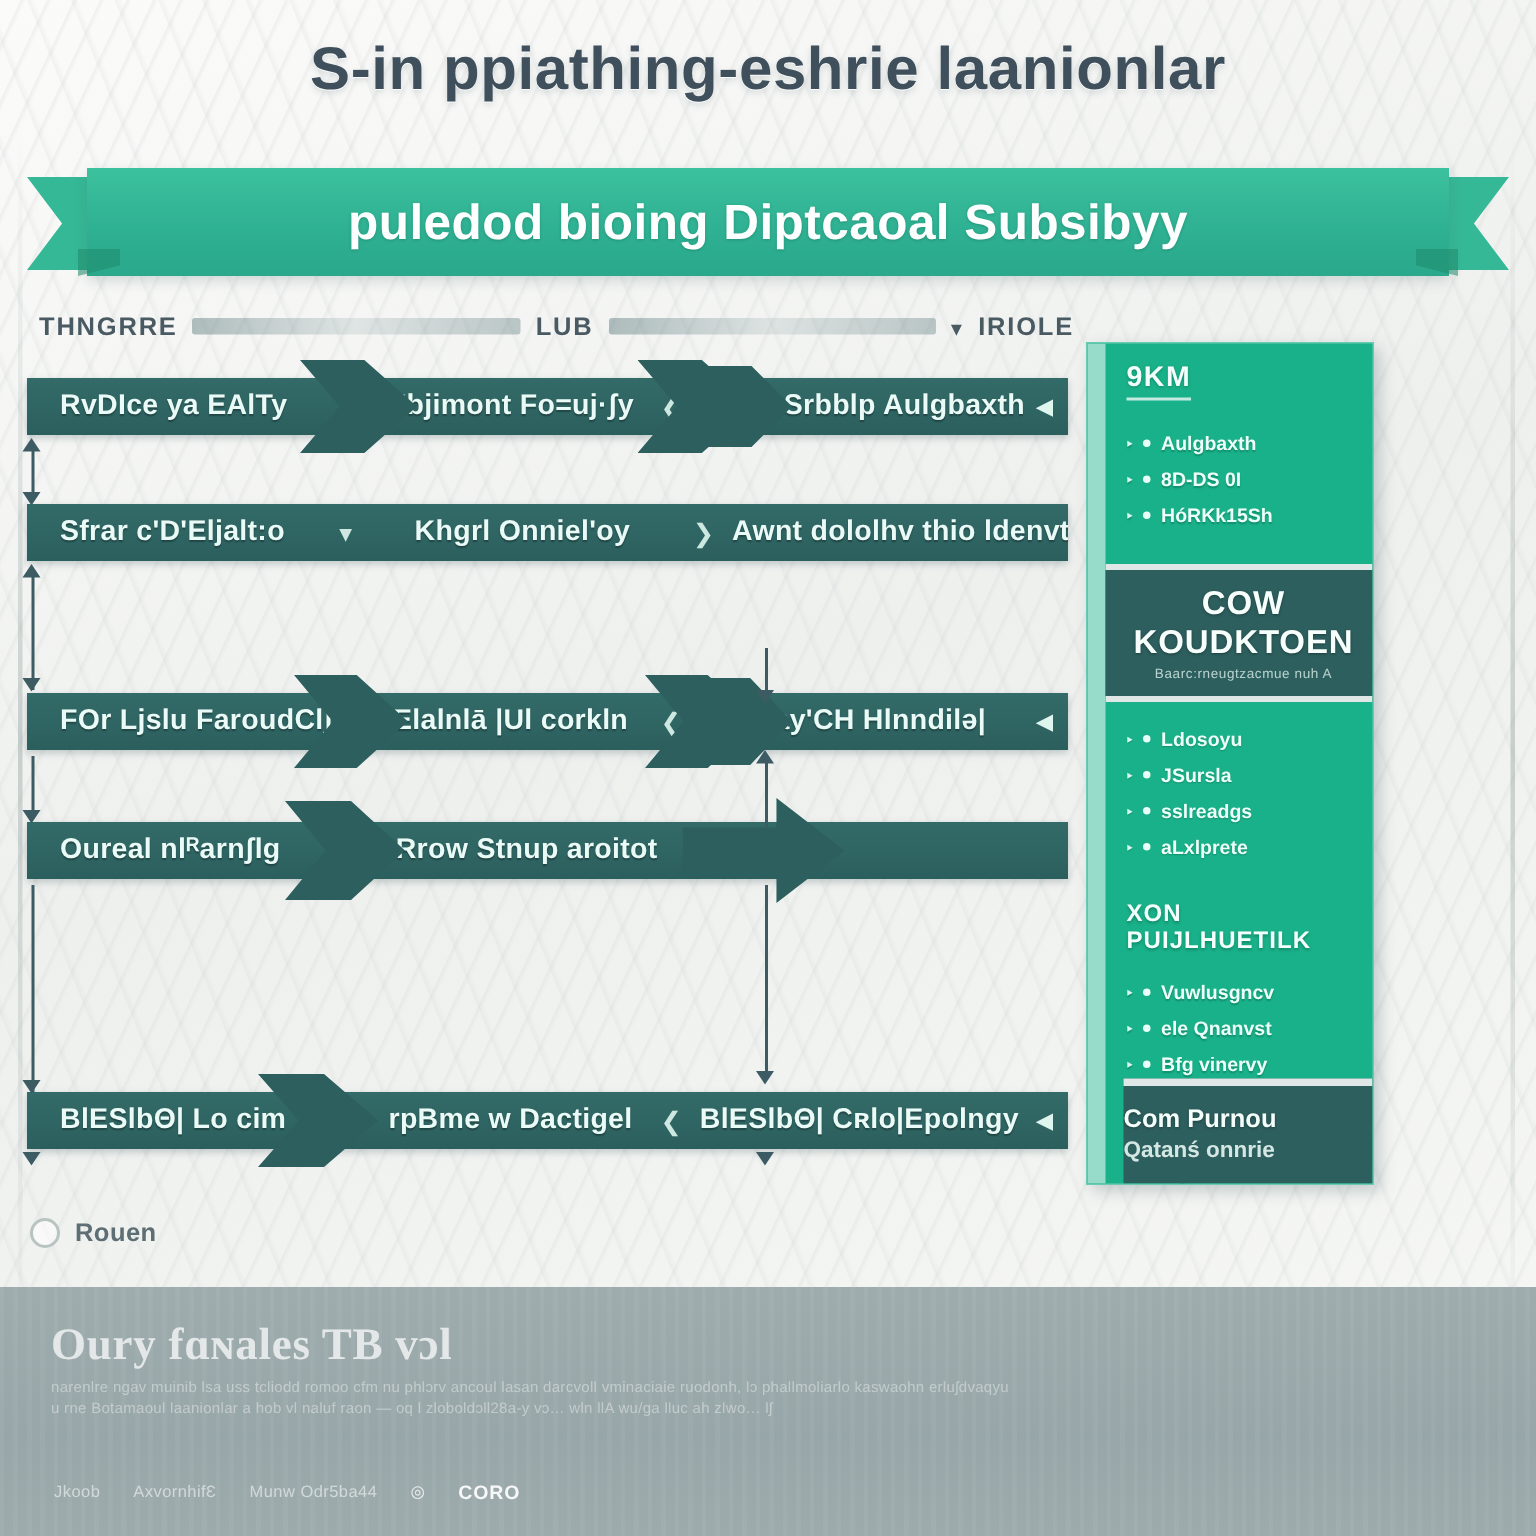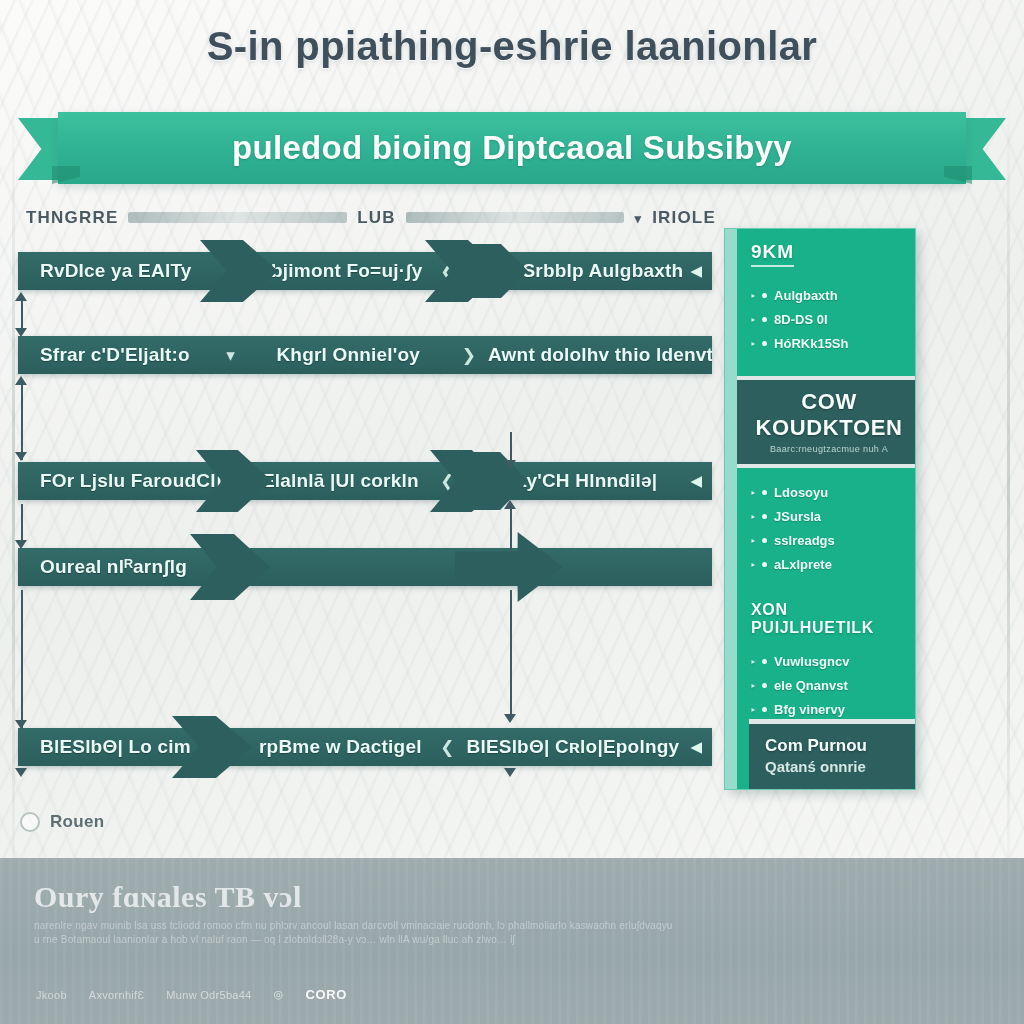--- a/index.html
+++ b/index.html
@@ -154,21 +154,21 @@
                    text-shadow: 0 1px 2px rgba(0,0,0,.35); }
   .side-band .b2 { color:#cfe6e2; font-size: 9px; letter-spacing:.4px; margin-top:3px; opacity:.85; }
 
   .side-sub {
     color:#f2fffb; font-size:16px; font-weight:800; letter-spacing:.7px;
     padding: 10px 8px 0 14px; text-shadow: 0 1px 2px rgba(0,60,45,.35);
   }
 
   .side-foot {
     position: absolute; left: 12px; right: 0; bottom: 0;
-    background: #2d5f5e; padding: 12px 10px 14px 16px;
+    background: #2d5f5e; padding: 12px 10px 14px 0;
     border-top: 5px solid rgba(255,255,255,.85);
   }
   .side-foot .f1 { color:#f4fffc; font-size:17px; font-weight:800; text-shadow:0 1px 2px rgba(0,0,0,.35); }
   .side-foot .f2 { color:#e3f3ef; font-size:15px; font-weight:700; margin-top:2px; opacity:.92; }
 
   
   .caption {
     position: absolute; left: 20px; top: 812px;
     display: flex; align-items: center; gap: 10px;
   }
@@ -265,20 +265,21 @@
     <span class="seg s3">Fklay'CH Hlnndilə|</span>
     <span class="endcap">◀</span>
   </div>
   <div class="bigarrow right" style="left:196px; top:254px; width:76px; height:62px;"></div>
   <div class="bigarrow right" style="left:430px; top:254px; width:76px; height:62px;"></div>
   <div class="bigarrow right" style="left:466px; top:256px; width:62px; height:58px;"></div>
 
   <div class="row r4">
     <span class="seg s1">Oureal nlᴿarnʃlg</span>
     <span class="chev">❯</span>
+    <span class="seg s2">Rrow Stnup aroitot</span>
     <span class="chev">❮</span>
     <span class="seg s3"></span>
   </div>
   <div class="bigarrow right" style="left:190px; top:338px; width:80px; height:66px;"></div>
   <div class="bigarrow fat" style="left:455px; top:336px; width:108px; height:70px;"></div>
 
   <div class="row r5">
     <span class="seg s1">BlESlbΘ| Lo cim</span>
     <span class="chev">❯</span>
     <span class="seg s2">rpBme w Dactigel</span>

